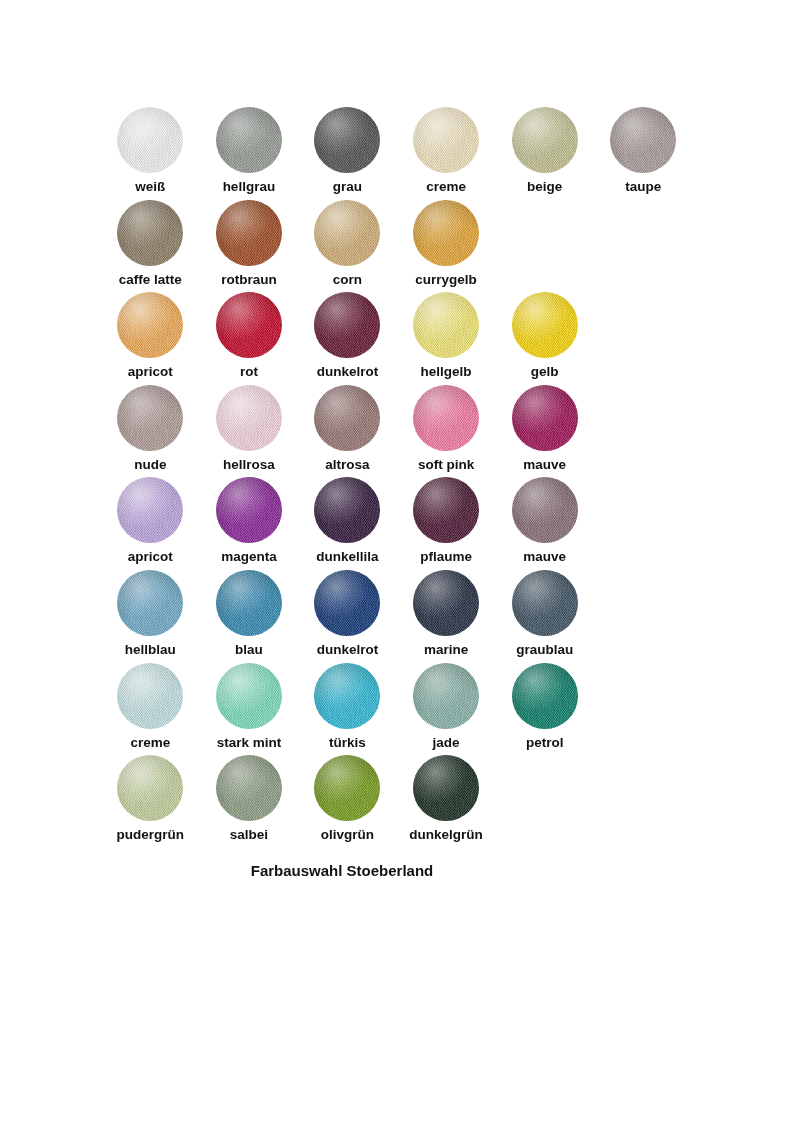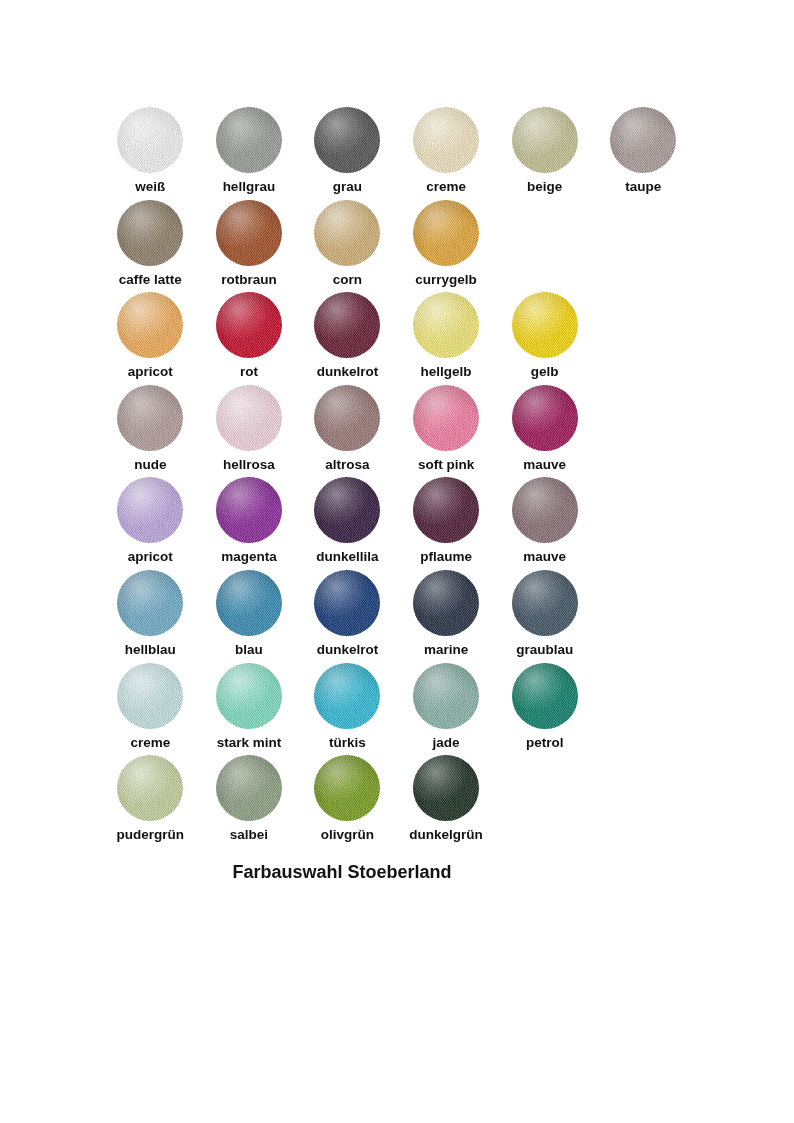--- a/index.html
+++ b/index.html
@@ -103,21 +103,21 @@
     line-height: 1.1;
     white-space: nowrap;
   }
   .swatch-label.underline { }
   #caption {
     position: absolute;
     left: 0;
     top: 862px;
     width: 692px;
     text-align: center;
-    font-size: 18px;
+    font-size: 15px;
     font-weight: bold;
     color: #121212;
   }
   #caption .caption-inner {
     display: inline-block;
     transform: translateX(-4px);
   }
 </style>
 </head>
 <body>

